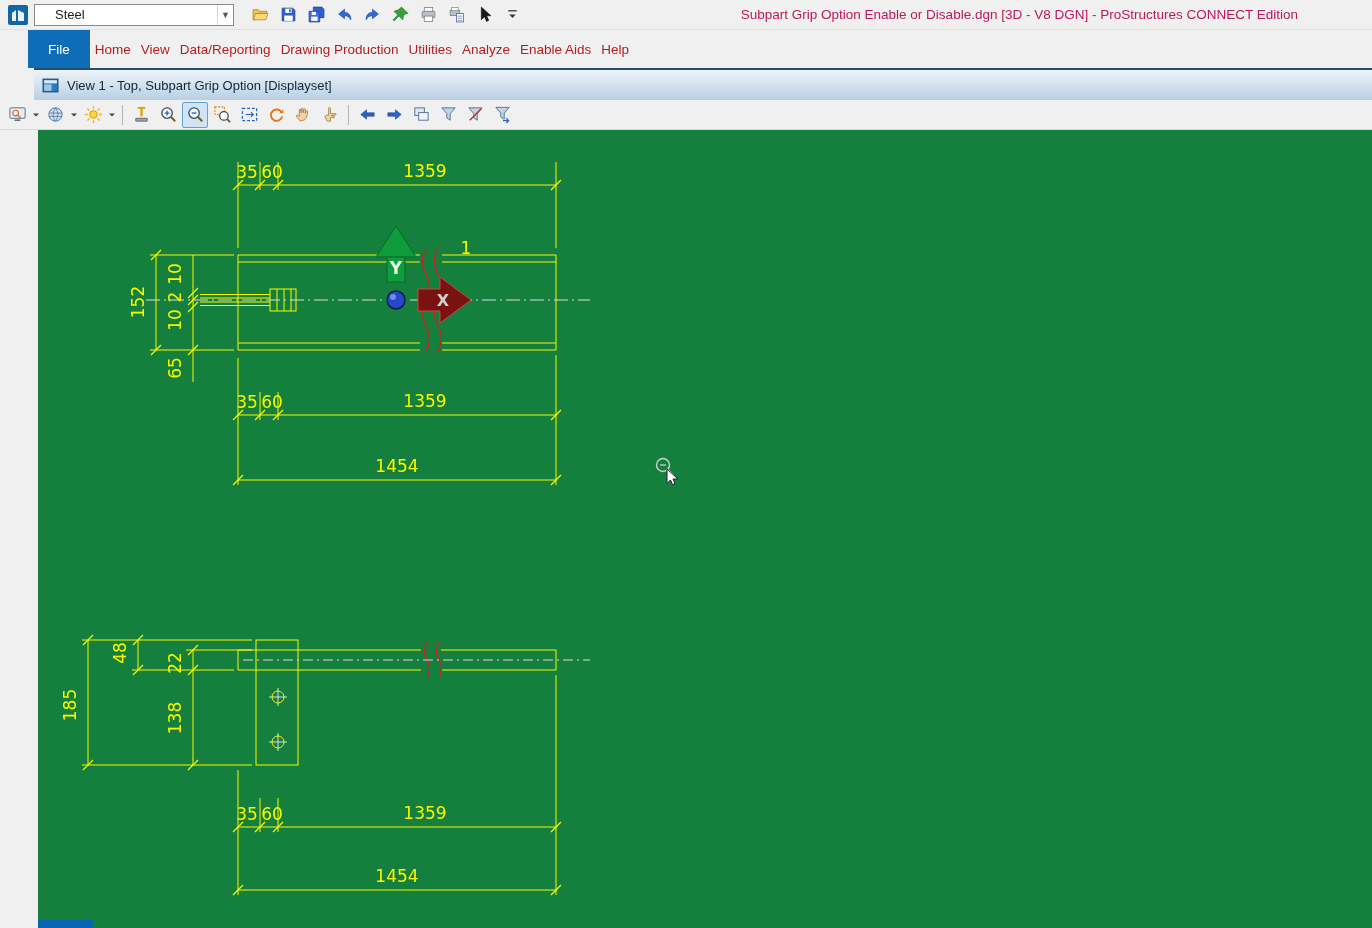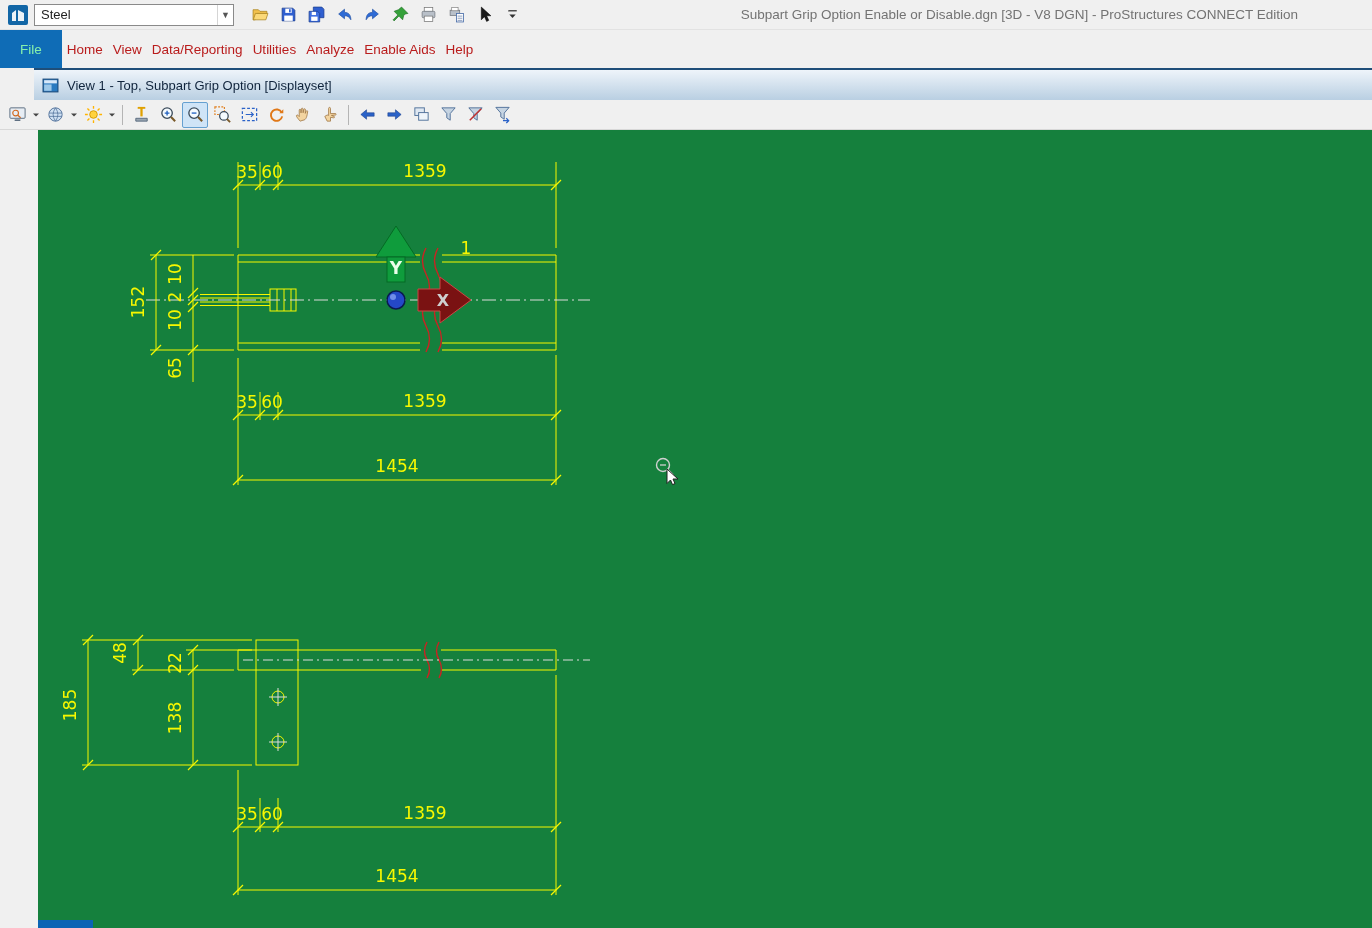--- a/index.html
+++ b/index.html
@@ -5,33 +5,33 @@
   * { margin:0; padding:0; box-sizing:border-box; }
   html,body { width:1372px; height:928px; overflow:hidden; background:#000;
               font-family:"Liberation Sans","DejaVu Sans",sans-serif; }
   .app { position:relative; width:1372px; height:928px; background:#f0f0f0; }
 
   
   .titlebar { height:30px; background:#f0f0f0; display:flex; align-items:center;
               padding:0 8px; gap:6px; border-bottom:1px solid #e2e2e2; }
   .app-icon { width:20px; height:20px; flex:0 0 auto; }
   .combo { width:200px; height:22px; background:#fff; border:1px solid #8a8a8a;
-           display:flex; align-items:center; font-size:13px; color:#222; padding-left:6px; }
+           display:flex; align-items:center; font-size:13px; color:#222; padding-left:20px; }
   .combo .combo-label { flex:1; }
   .combo .combo-arrow { width:16px; height:100%; display:flex; align-items:center; justify-content:center;
                         border-left:1px solid #d5d5d5; color:#555; font-size:9px; }
   .qat { display:flex; align-items:center; gap:4px; margin-left:8px; }
   .qat-btn { width:24px; height:24px; display:flex; align-items:center; justify-content:center; border-radius:2px; }
   .qat-btn svg { width:17px; height:17px; }
-  .doc-title { margin-left:auto; padding-right:66px; font-size:13.5px; color:#737373; white-space:nowrap; }
+  .doc-title { margin-left:auto; padding-right:66px; font-size:13.5px; color:#be185d; white-space:nowrap; }
 
   
   .ribbon-tabs { height:38px; background:#f0f0f0; display:flex; align-items:stretch; }
   .tab { display:flex; align-items:center; padding:0 5px; font-size:13.5px; color:#b91c1c; cursor:default; }
-  .tab.active { background:#0f6cb6; color:#86efac; padding:8px 20px; }
+  .tab.active { background:#0f6cb6; color:#ffffff; padding:8px 20px;margin-left:28px; }
 
   
   .view-titlebar { height:32px; border-top:2px solid #1f4e79;
                    background:linear-gradient(#eef4fa,#b9cfe2);
                    display:flex; align-items:center; gap:8px; padding:0 8px;
                    font-size:13px; color:#10243c;margin-left:34px; }
   .view-titlebar svg { width:17px; height:17px; }
 
   
   .view-toolbar { height:30px; background:#f0f0f0; display:flex; align-items:center;
@@ -137,20 +137,21 @@
       </span>
     </div>
     <div class="doc-title">Subpart Grip Option Enable or Disable.dgn [3D - V8 DGN] - ProStructures CONNECT Edition</div>
   </div>
 
   <div class="ribbon-tabs">
     <div class="tab active">File</div>
     <div class="tab">Home</div>
     <div class="tab">View</div>
     <div class="tab">Data/Reporting</div>
+    <div class="tab">Drawing Production</div>
     <div class="tab">Utilities</div>
     <div class="tab">Analyze</div>
     <div class="tab">Enable Aids</div>
     <div class="tab">Help</div>
   </div>
 
   <div class="view-titlebar">
     <svg viewBox="0 0 16 16">
         <rect x="1" y="2" width="14" height="12" fill="#2a7ac0" stroke="#1a4a7a"></rect>
         <rect x="2" y="3" width="12" height="3" fill="#d8e8f8"></rect>

